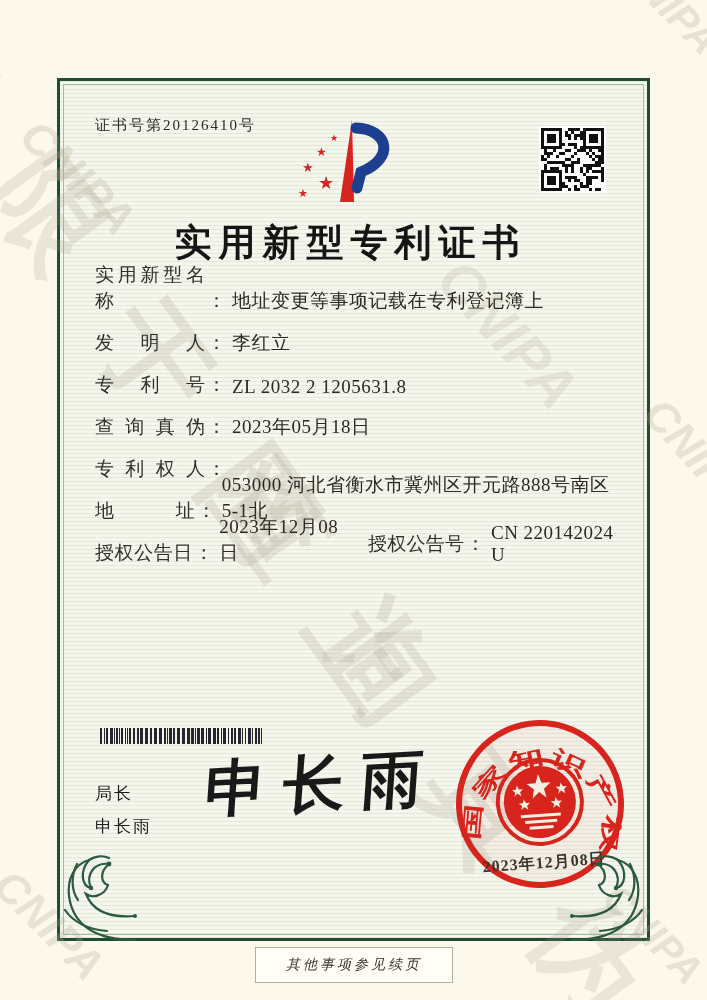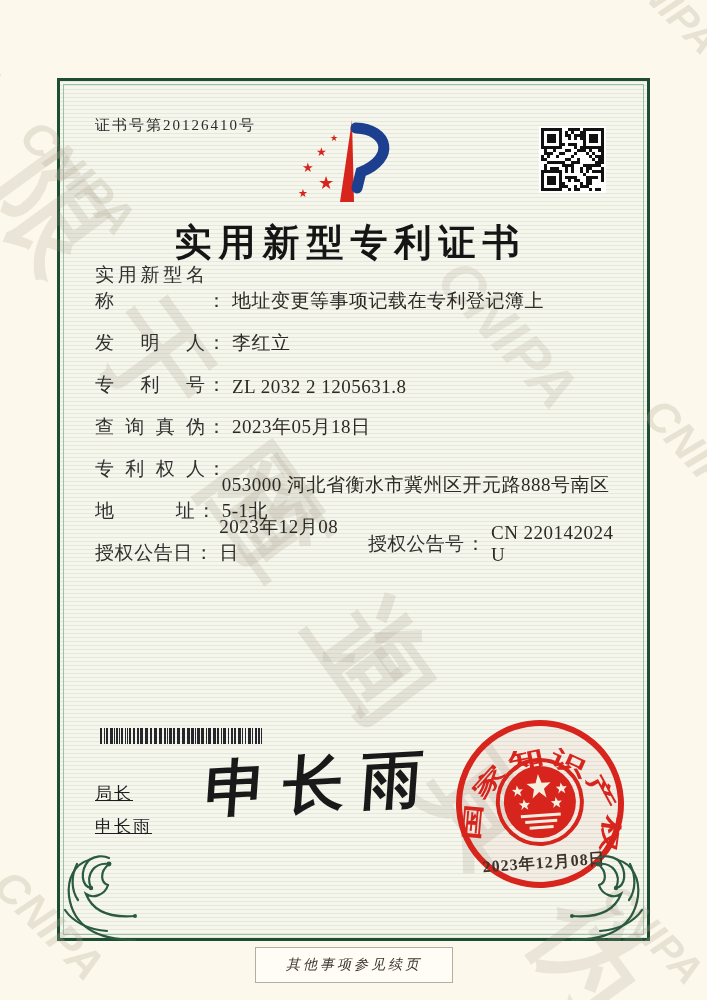--- a/index.html
+++ b/index.html
@@ -46,21 +46,21 @@
          font-size:13.5px;line-height:25px;letter-spacing:1.1px;
          font-style:italic;color:#3c362c;text-align:justify;}
   .paras p{margin:0 0 7px 0;text-indent:2em;}
 
   
   .barcode{position:absolute;left:100px;top:728px;width:184px;height:16px;display:flex;align-items:stretch;}
   .barcode .bar{background:#26262e;height:100%;}
 
   
   .signer{position:absolute;left:95px;top:782px;font-size:17px;color:#1e1e1e;letter-spacing:2px;}
-  .signer div{margin-bottom:10px;text-decoration:underline;}
+  .signer div{margin-bottom:10px;}
   .signature{position:absolute;left:205px;top:742px;font-size:62px;color:#191919;
              letter-spacing:16px;transform:rotate(-3deg) skewX(-7deg);font-weight:bold;}
 
   
   .seal{position:absolute;left:452px;top:716px;width:176px;height:176px;transform:rotate(-4deg);}
 
   
   .orn{position:absolute;width:92px;height:92px;z-index:3;}
   .orn.bl{left:47px;top:852px;}
   .orn.br{left:568px;top:852px;transform:scaleX(-1);}

